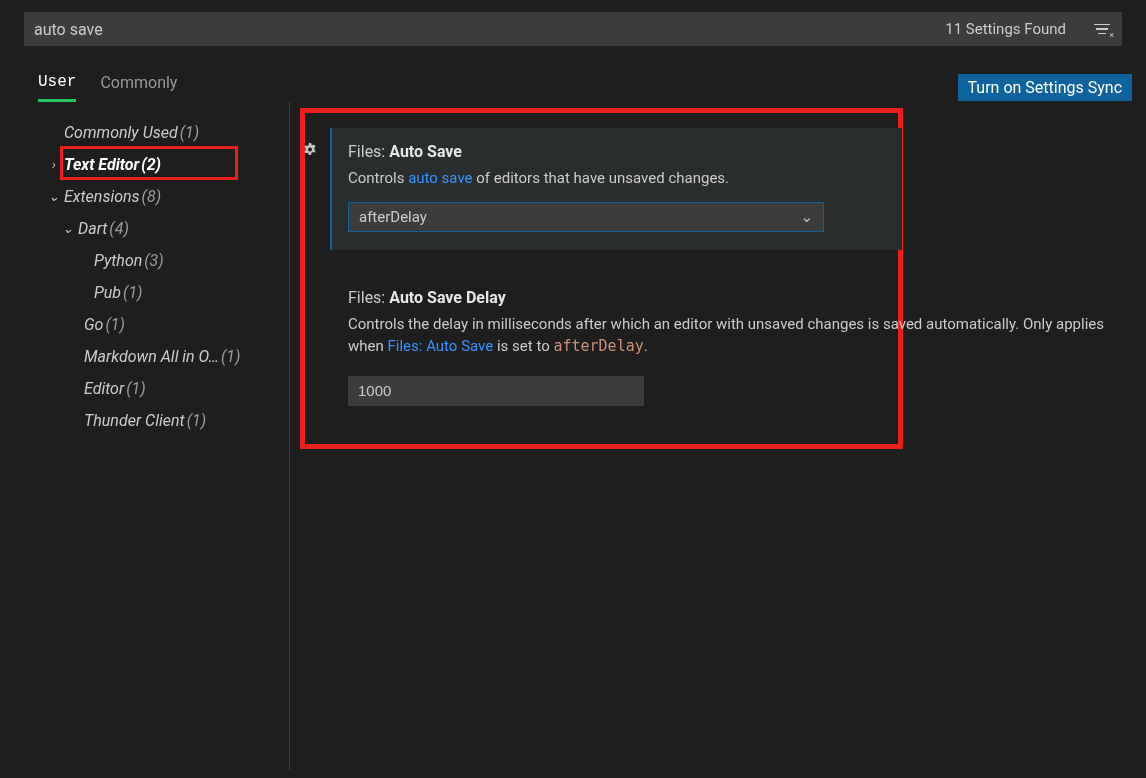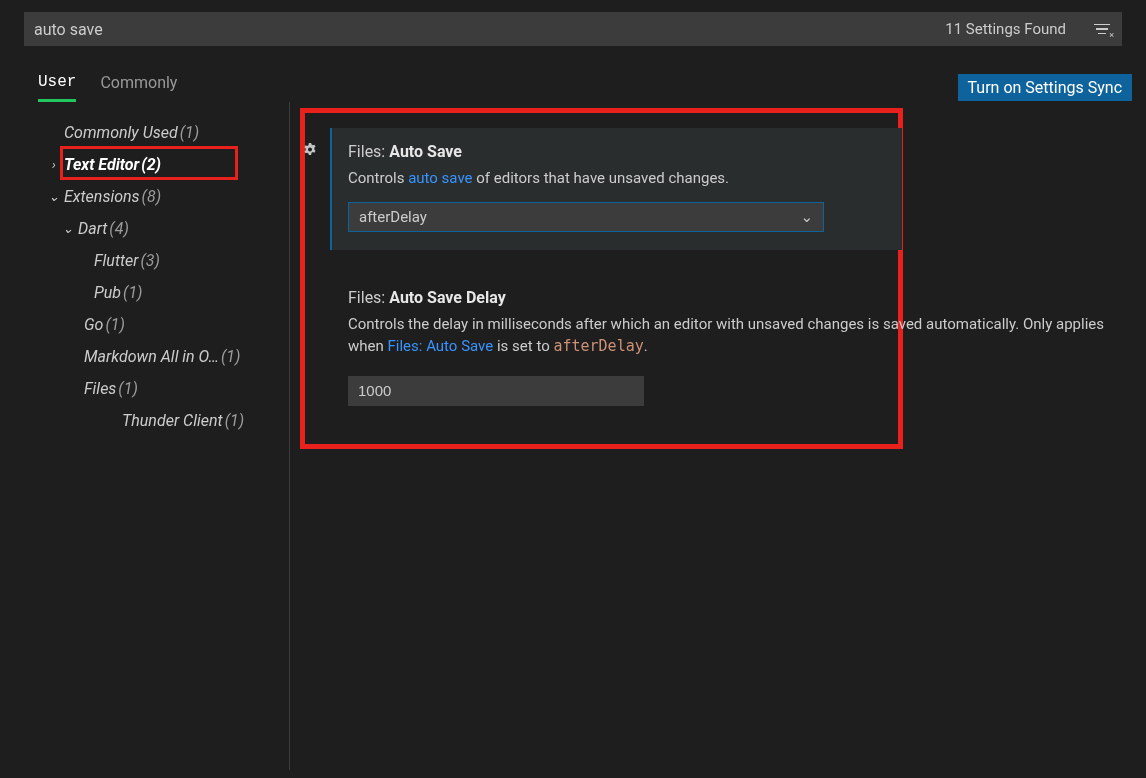--- a/index.html
+++ b/index.html
@@ -277,40 +277,40 @@
       <span class="chev" style="transform:rotate(0);">⌄</span>
       <span class="label">Extensions</span>
       <span class="count">(8)</span>
     </div>
     <div class="tree-item indent-1">
       <span class="chev">⌄</span>
       <span class="label">Dart</span>
       <span class="count">(4)</span>
     </div>
     <div class="tree-item indent-2">
-      <span class="label">Flutter</span>
+      <span class="label">Python</span>
       <span class="count">(3)</span>
     </div>
     <div class="tree-item indent-2">
       <span class="label">Pub</span>
       <span class="count">(1)</span>
     </div>
     <div class="tree-item indent-1" style="padding-left:82px;">
       <span class="label">Go</span>
       <span class="count">(1)</span>
     </div>
     <div class="tree-item indent-1" style="padding-left:82px;text-align:center;">
       <span class="label">Markdown All in O…</span>
       <span class="count">(1)</span>
     </div>
     <div class="tree-item indent-1" style="padding-left:82px;">
-      <span class="label">Files</span>
-      <span class="count">(1)</span>
-    </div>
-    <div class="tree-item indent-1" style="padding-left:82px;margin-left:38px;">
+      <span class="label">Editor</span>
+      <span class="count">(1)</span>
+    </div>
+    <div class="tree-item indent-1" style="padding-left:82px;">
       <span class="label">Thunder Client</span>
       <span class="count">(1)</span>
     </div>
   </div>
 
   <div class="content">
     <div class="red-box"></div>
 
     <div class="setting-block active">
       <span class="gear-icon">

